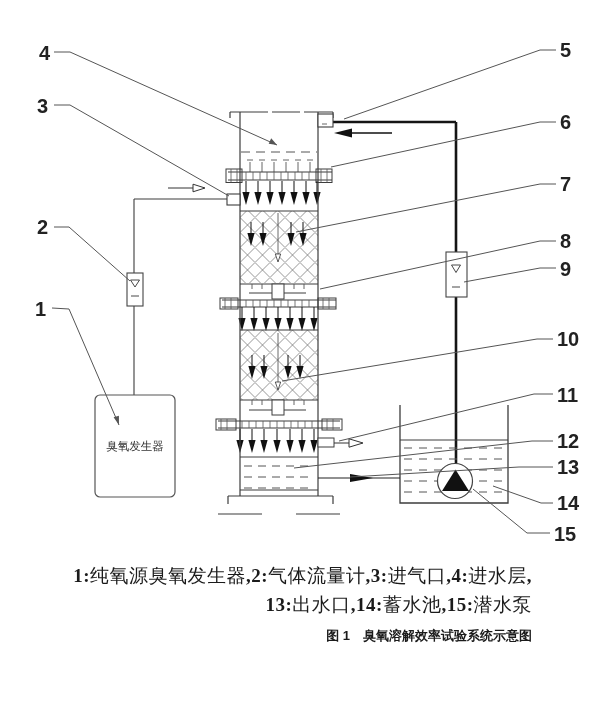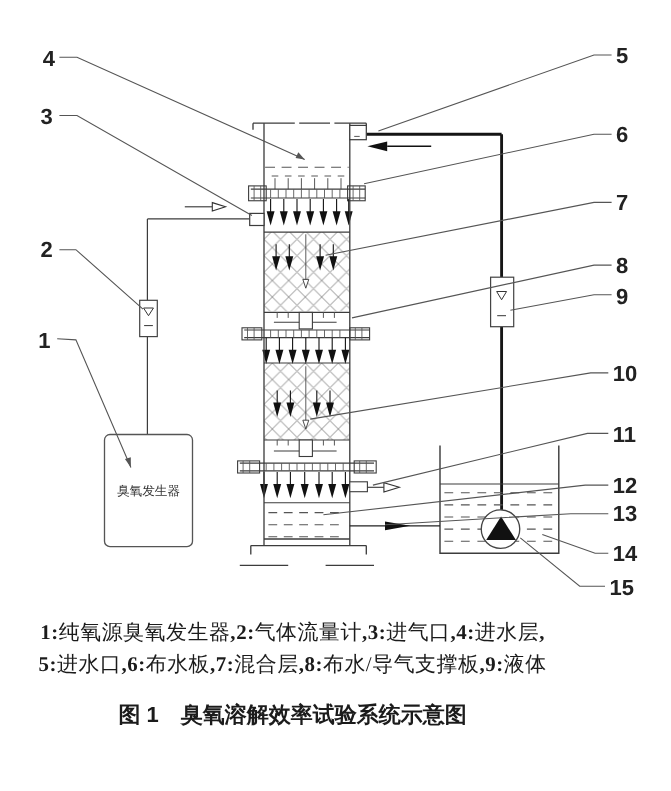--- a/index.html
+++ b/index.html
@@ -1,25 +1,25 @@
 <!DOCTYPE html>
 <html><head>
 <meta charset="utf-8">
 <style>
   html,body{margin:0;padding:0}
   body{width:610px;height:719px;background:#ffffff;position:relative;overflow:hidden;
        font-family:"Liberation Sans",sans-serif}
   svg{position:absolute;top:0;left:0}
   .lbl{font-family:"Liberation Sans",sans-serif;font-size:20px;font-weight:600;fill:#222}
   .gen-text{font-family:"Liberation Serif",serif;font-size:11.5px;fill:#333}
-  .caption{position:absolute;top:561px;left:0;width:532px;text-align:center;color:#1b1b1b}
+  .caption{position:absolute;top:561px;left:0;width:532px;text-align:right;color:#1b1b1b}
   .cap-line{font-family:"Liberation Serif",serif;font-size:19px;line-height:29px;letter-spacing:.5px}
   .cap-line b{font-weight:700}
-  .cap-title{margin-top:17px;font-family:"Liberation Sans",sans-serif;font-weight:700;
-             font-size:20px;line-height:28px}
+  .cap-title{margin-top:3px;font-family:"Liberation Sans",sans-serif;font-weight:700;
+             font-size:13px;line-height:28px}
 </style>
 </head>
 <body>
 
 <svg width="610" height="560" viewBox="0 0 610 560">
   <defs>
     <pattern id="xh" width="15" height="15" patternUnits="userSpaceOnUse">
       <path d="M0,7.5 L7.5,0 L15,7.5 L7.5,15 Z" fill="none" stroke="#6a6a6a" stroke-width="0.7"></path>
     </pattern>
     <g id="fa">
@@ -232,15 +232,15 @@
     <text class="lbl" x="557" y="402">11</text>
     <text class="lbl" x="557" y="448">12</text>
     <text class="lbl" x="557" y="474">13</text>
     <text class="lbl" x="557" y="510">14</text>
     <text class="lbl" x="554" y="541">15</text>
   </g>
 </svg>
 
 <div class="caption">
   <div class="cap-line"><b>1</b><b>:</b>纯氧源臭氧发生器<b>,</b><b>2</b><b>:</b>气体流量计<b>,</b><b>3</b><b>:</b>进气口<b>,</b><b>4</b><b>:</b>进水层<b>,</b></div>
-  <div class="cap-line"><b>5</b><b>:</b>进水口<b>,</b><b>6</b><b>:</b>布水板<b>,</b><b>7</b><b>:</b>混合层<b>,</b><b>8</b><b>:</b>布水/导气支撑板<b>,</b><b>9</b><b>:</b>液体</div>
+  <div class="cap-line"><b>13</b><b>:</b>出水口<b>,</b><b>14</b><b>:</b>蓄水池<b>,</b><b>15</b><b>:</b>潜水泵</div>
   <div class="cap-title">图 1　臭氧溶解效率试验系统示意图</div>
 </div>
 
 </body></html>

